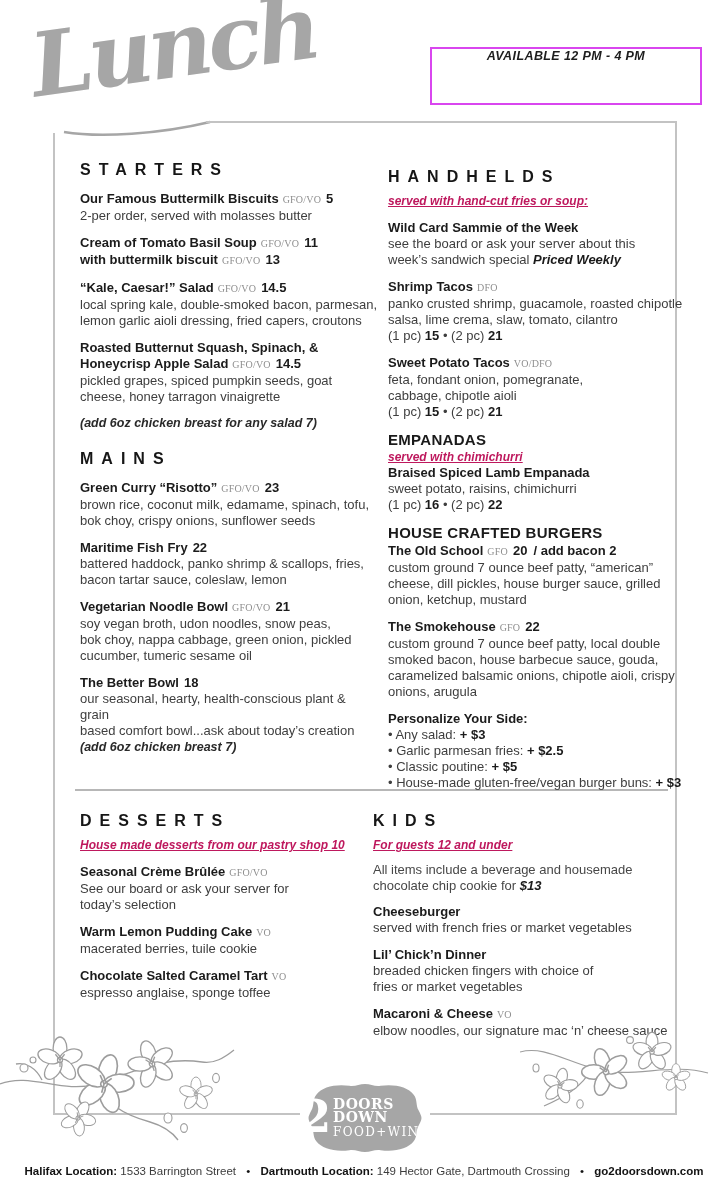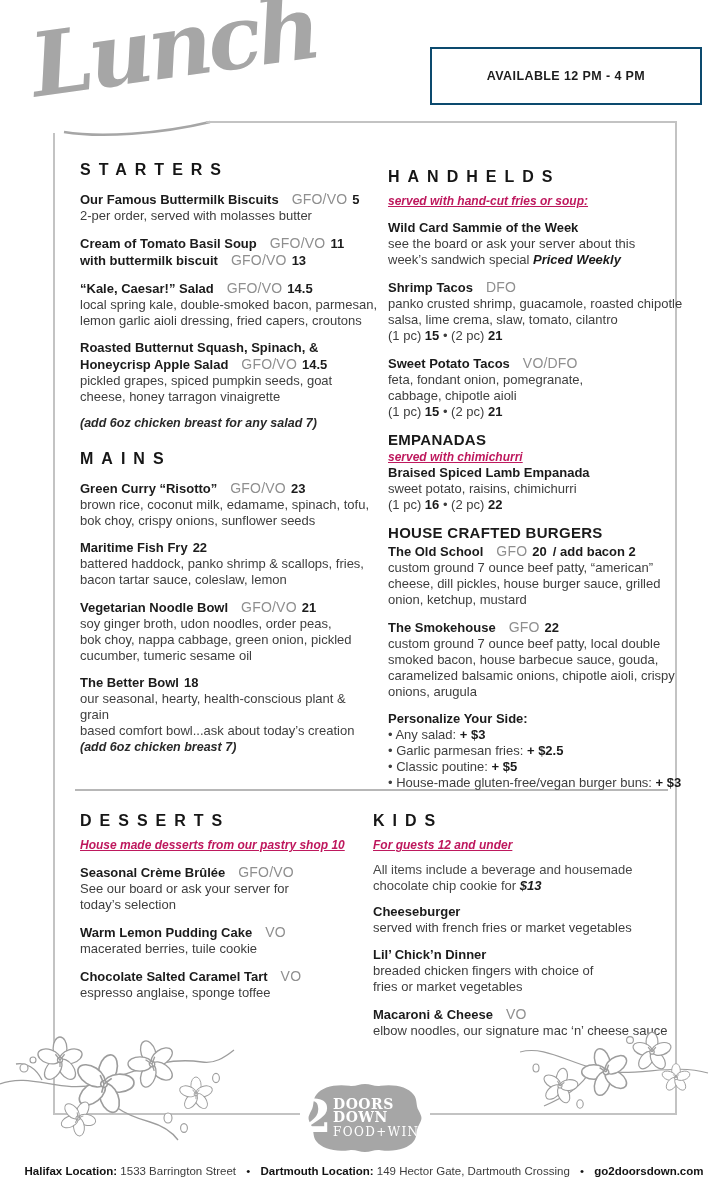--- a/index.html
+++ b/index.html
@@ -3,22 +3,22 @@
 <meta charset="utf-8">
 <style>
   html,body{margin:0;padding:0;background:#ffffff;}
   .page{position:relative;width:728px;height:1200px;background:#ffffff;overflow:hidden;
         font-family:"Liberation Sans", sans-serif;color:#2e2e2e;}
 
   
   .lunch-script{position:absolute;left:30px;top:2px;font-family:"DejaVu Serif",serif;
     font-style:italic;font-weight:bold;font-size:88px;color:#a6a6a6;transform:rotate(-8deg);
     letter-spacing:-4px;line-height:1;}
-  .avail-box{position:absolute;left:430px;top:47px;width:268px;height:54px;border:2px solid #0c4a6e;
-    display:flex;align-items:center;justify-content:center;}
+  .avail-box{position:absolute;left:430px;top:47px;width:268px;height:54px;border:2px solid #d946ef;
+    display:flex;align-items:flex-start;justify-content:center;font-style:italic;}
   .avail-box span{font-size:12.5px;font-weight:bold;letter-spacing:0.4px;color:#1d1d1d;}
 
   
   .ln{position:absolute;background:#c3c3c3;}
   .ln-top{left:206px;top:121px;width:471px;height:2px;}
   .ln-right{left:675px;top:121px;width:2px;height:994px;}
   .ln-left{left:53px;top:133px;width:2px;height:982px;}
   .ln-bottom{left:53px;top:1113px;width:624px;height:2px;}
   .ln-divider{left:75px;top:789px;width:593px;height:2px;background:#b7b7b7;}
   .swash{position:absolute;left:60px;top:108px;}
@@ -32,21 +32,21 @@
 
   .sec-heading{font-size:16px;font-weight:bold;letter-spacing:8px;color:#161616;margin:0 0 12px;}
   .sec-heading.mt{margin-top:20px;}
   .sec-subheading{font-size:15px;font-weight:bold;letter-spacing:0.3px;color:#1a1a1a;margin:10px 0 2px;}
   .subtitle{font-size:12px;font-weight:bold;font-style:italic;color:#be185d;margin:-4px 0 12px;text-decoration:underline;}
   .subtitle.tight{margin:0 0 1px;}
   .item{margin:0 0 11px;}
   .item.tight{margin-top:0;}
   .title-line{font-size:13px;line-height:16px;}
   .name{font-weight:bold;color:#1b1b1b;}
-  .tag{color:#8f8f8f;font-size:14px;margin-left:13px;letter-spacing:0.2px;}
+  .tag{color:#8f8f8f;font-size:10px;margin-left:4px;letter-spacing:0.2px;font-family:Liberation Serif, serif;}
   .price{font-weight:bold;color:#1b1b1b;margin-left:5px;}
   .extra{font-weight:bold;color:#1b1b1b;margin-left:6px;}
   .bodyline{font-size:13px;line-height:16px;color:#3e3e3e;}
   .seg.bold{font-weight:bold;color:#1b1b1b;}
   .seg.bolditalic{font-weight:bold;font-style:italic;color:#1b1b1b;}
   .seg.italic{color:#474747;}
   .seg.note{font-weight:bold;font-style:italic;font-size:12.5px;color:#2a2a2a;}
   .note-block{font-weight:bold;font-style:italic;font-size:12.5px;color:#2a2a2a;margin:3px 0 6px;}
   .para{margin:-2px 0 10px;}
   .para .bodyline{line-height:16px;}
@@ -115,21 +115,21 @@
         <div class="bodyline"><span class="seg desc">brown rice, coconut milk, edamame, spinach, tofu,</span></div>
         <div class="bodyline"><span class="seg desc">bok choy, crispy onions, sunflower seeds</span></div>
       </div>
       <div class="item">
         <div class="title-line"><span class="name">Maritime Fish Fry</span><span class="price">22</span></div>
         <div class="bodyline"><span class="seg desc">battered haddock, panko shrimp &amp; scallops, fries,</span></div>
         <div class="bodyline"><span class="seg desc">bacon tartar sauce, coleslaw, lemon</span></div>
       </div>
       <div class="item">
         <div class="title-line"><span class="name">Vegetarian Noodle Bowl</span><span class="tag">GFO/VO</span><span class="price">21</span></div>
-        <div class="bodyline"><span class="seg desc">soy ginger broth, udon noodles, order peas,</span></div>
+        <div class="bodyline"><span class="seg desc">soy vegan broth, udon noodles, snow peas,</span></div>
         <div class="bodyline"><span class="seg desc">bok choy, nappa cabbage, green onion, pickled</span></div>
         <div class="bodyline"><span class="seg desc">cucumber, tumeric sesame oil</span></div>
       </div>
       <div class="item">
         <div class="title-line"><span class="name">The Better Bowl</span><span class="price">18</span></div>
         <div class="bodyline"><span class="seg desc">our seasonal, hearty, health-conscious plant &amp; grain</span></div>
         <div class="bodyline"><span class="seg desc">based comfort bowl...ask about today’s creation</span></div>
         <div class="bodyline"><span class="seg note">(add 6oz chicken breast 7)</span></div>
       </div>
     </div>

